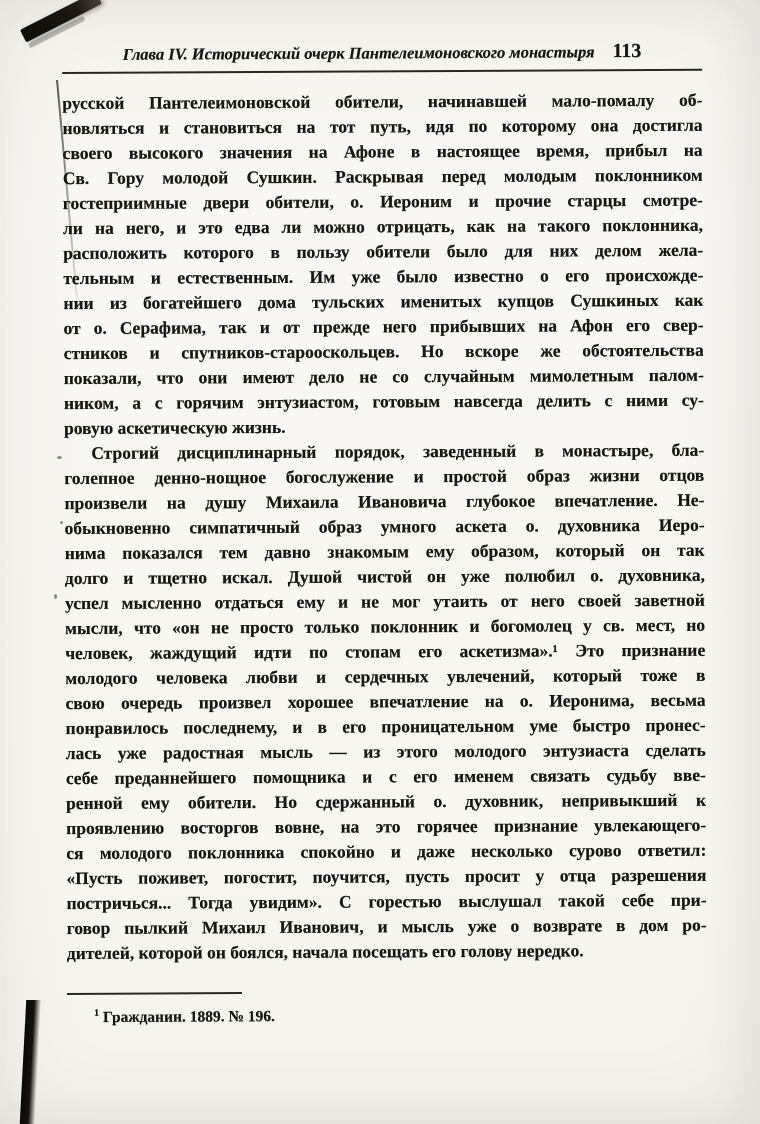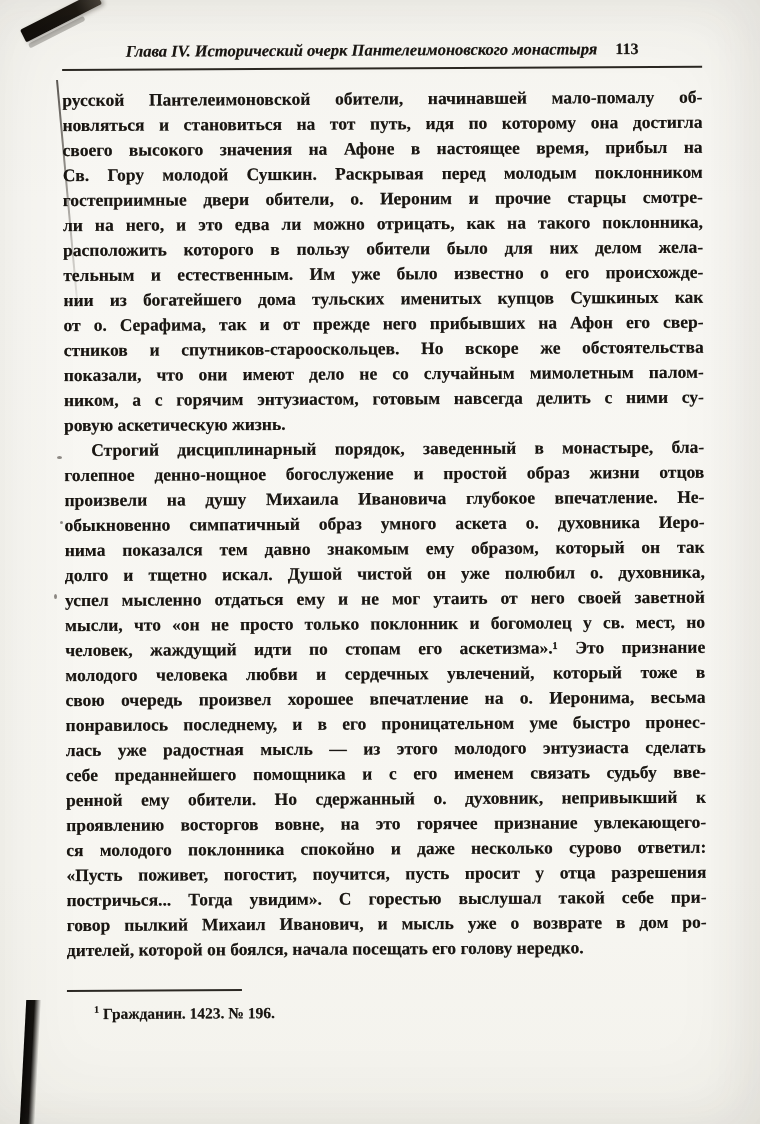--- a/index.html
+++ b/index.html
@@ -28,21 +28,21 @@
     transform-origin: top left;
     color:#1a1713;
   }
   .header {
     display:flex; justify-content:center; align-items:baseline; gap:18px;
     font-size:16.5px; padding-bottom:7px;
     border-bottom:2px solid #2b2823;
     text-shadow: 0.2px 0.2px 0.4px rgba(25,20,15,0.55);
   }
   .header-title { font-style:italic; }
-  .page-number { font-style:normal; font-size:16px; }
+  .page-number { font-style:normal; font-size:20px; }
   .body {
     padding-top:17px;
     font-size:17.5px; line-height:25px;
     text-shadow: 0.2px 0.2px 0.4px rgba(25,20,15,0.55);
   }
   .line {
     text-align:justify;
     text-align-last:justify;
     height:25px; overflow:hidden;
   }
@@ -159,17 +159,17 @@
           <div class="line">постричься... Тогда увидим». С горестью выслушал такой себе при-</div>
           <div class="line">говор пылкий Михаил Иванович, и мысль уже о возврате в дом ро-</div>
           <div class="line last">дителей, которой он боялся, начала посещать его голову нередко.</div>
         </div>
       </div>
 
     <div class="footnote-rule"></div>
 
     <div class="footnote">
       <sup>1</sup>
-      <span>Гражданин. 1423. № 196.</span>
+      <span>Гражданин. 1889. № 196.</span>
     </div>
 
   </div>
 </div>
 
 </body></html>

